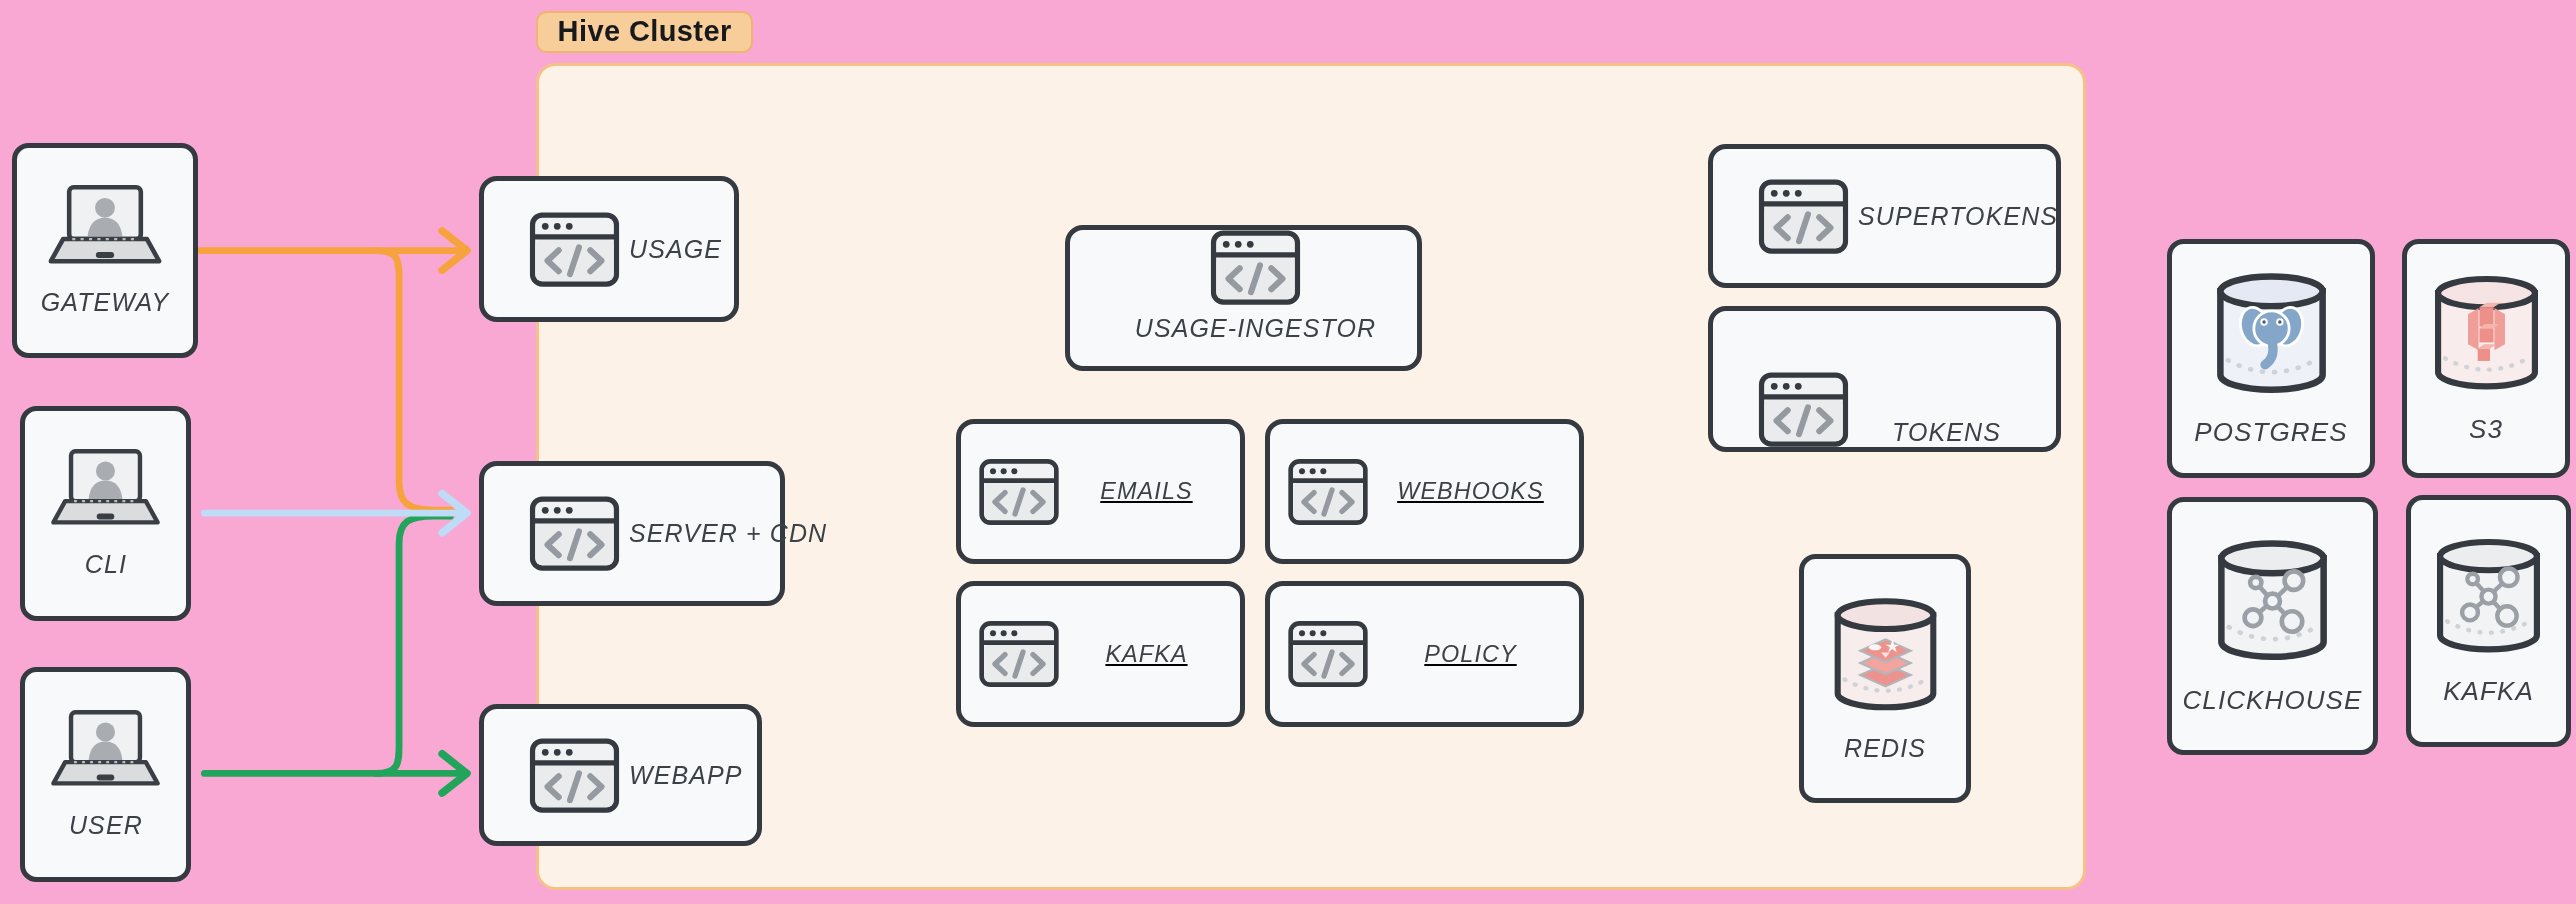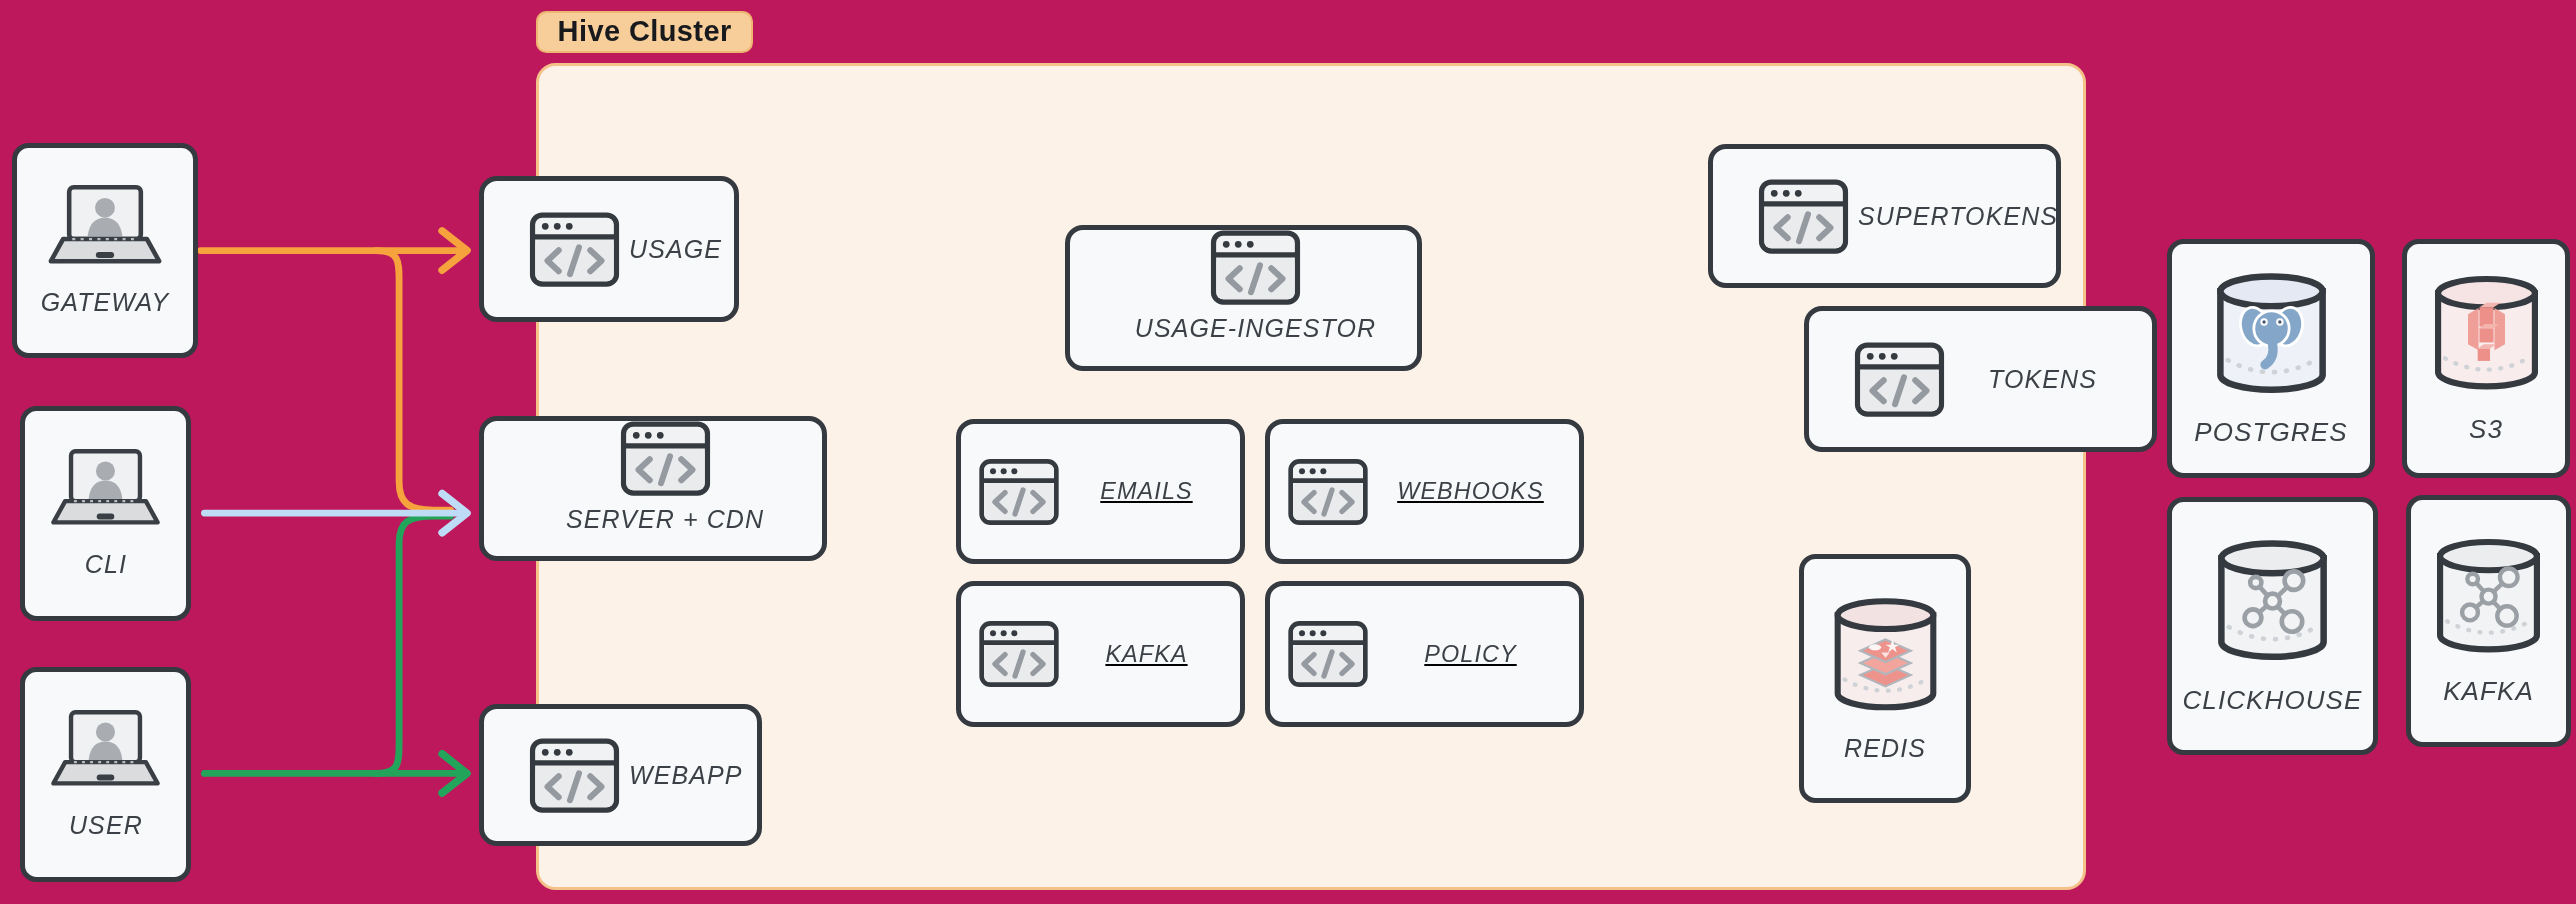--- a/index.html
+++ b/index.html
@@ -1,20 +1,20 @@
 <!DOCTYPE html>
 <html style="font-size:12px"><head>
 <meta charset="utf-8">
 <style>
   * { box-sizing: border-box; margin: 0; padding: 0; }
   html,body { background:#000; }
   .canvas {
     position: relative;
     width: 2576px; height: 904px;
-    background: #be185d;
+    background: #f9a8d4;
     font-family: "Liberation Sans", sans-serif;
     overflow: hidden;
   }
   svg { display:block; }
   .defs-holder { position:absolute; width:0; height:0; overflow:hidden; }
 
   
   .node {
     position:absolute;
     background:#f8f9fa;
@@ -69,29 +69,29 @@
   .service .lbl {
     flex:1; text-align:center;
     font-style:italic; font-size:25px; font-weight:500;
     color:#3c4147; letter-spacing:1.1px; white-space:nowrap;
   }
   .service--sm { padding:0 15px 0 18px;text-decoration:underline; }
   .service--sm .win { width:80px; height:68px; }
   .service--sm .lbl { font-size:23.4px; }
 
   #s-usage       { left:479px;  top:176px; width:260px; height:146px; }
-  #s-server      { left:479px;  top:416px; width:348px; height:145px;flex-direction:column; }
+  #s-server      { left:479px;  top:461px; width:306px; height:145px; }
   #s-webapp      { left:479px;  top:704px; width:283px; height:142px; }
   #s-ingestor    { left:1065px; top:225px; width:357px; height:146px;flex-direction:column; }
   #s-emails      { left:956px; top:419px; width:289px; height:145px; }
   #s-webhooks    { left:1265px; top:419px; width:319px; height:145px; }
   #s-schema      { left:956px; top:581px; width:289px; height:146px; }
   #s-policy      { left:1265px; top:581px; width:319px; height:146px; }
   #s-supertokens { left:1708px; top:144px; width:353px; height:144px; }
-  #s-tokens      { left:1804px; top:306px; width:353px; height:146px; }
+  #s-tokens      { left:1708px; top:306px; width:353px; height:146px;align-items:flex-end; }
 
   
   #arrows { position:absolute; left:0; top:0; width:2576px; height:904px; pointer-events:none; }
   #arrows path, #arrows polyline { fill:none; stroke-linecap:round; stroke-linejoin:round; }
   .line { stroke-width:9; }
   .head { stroke-width:10; }
 </style>
 </head>
 <body>
 

